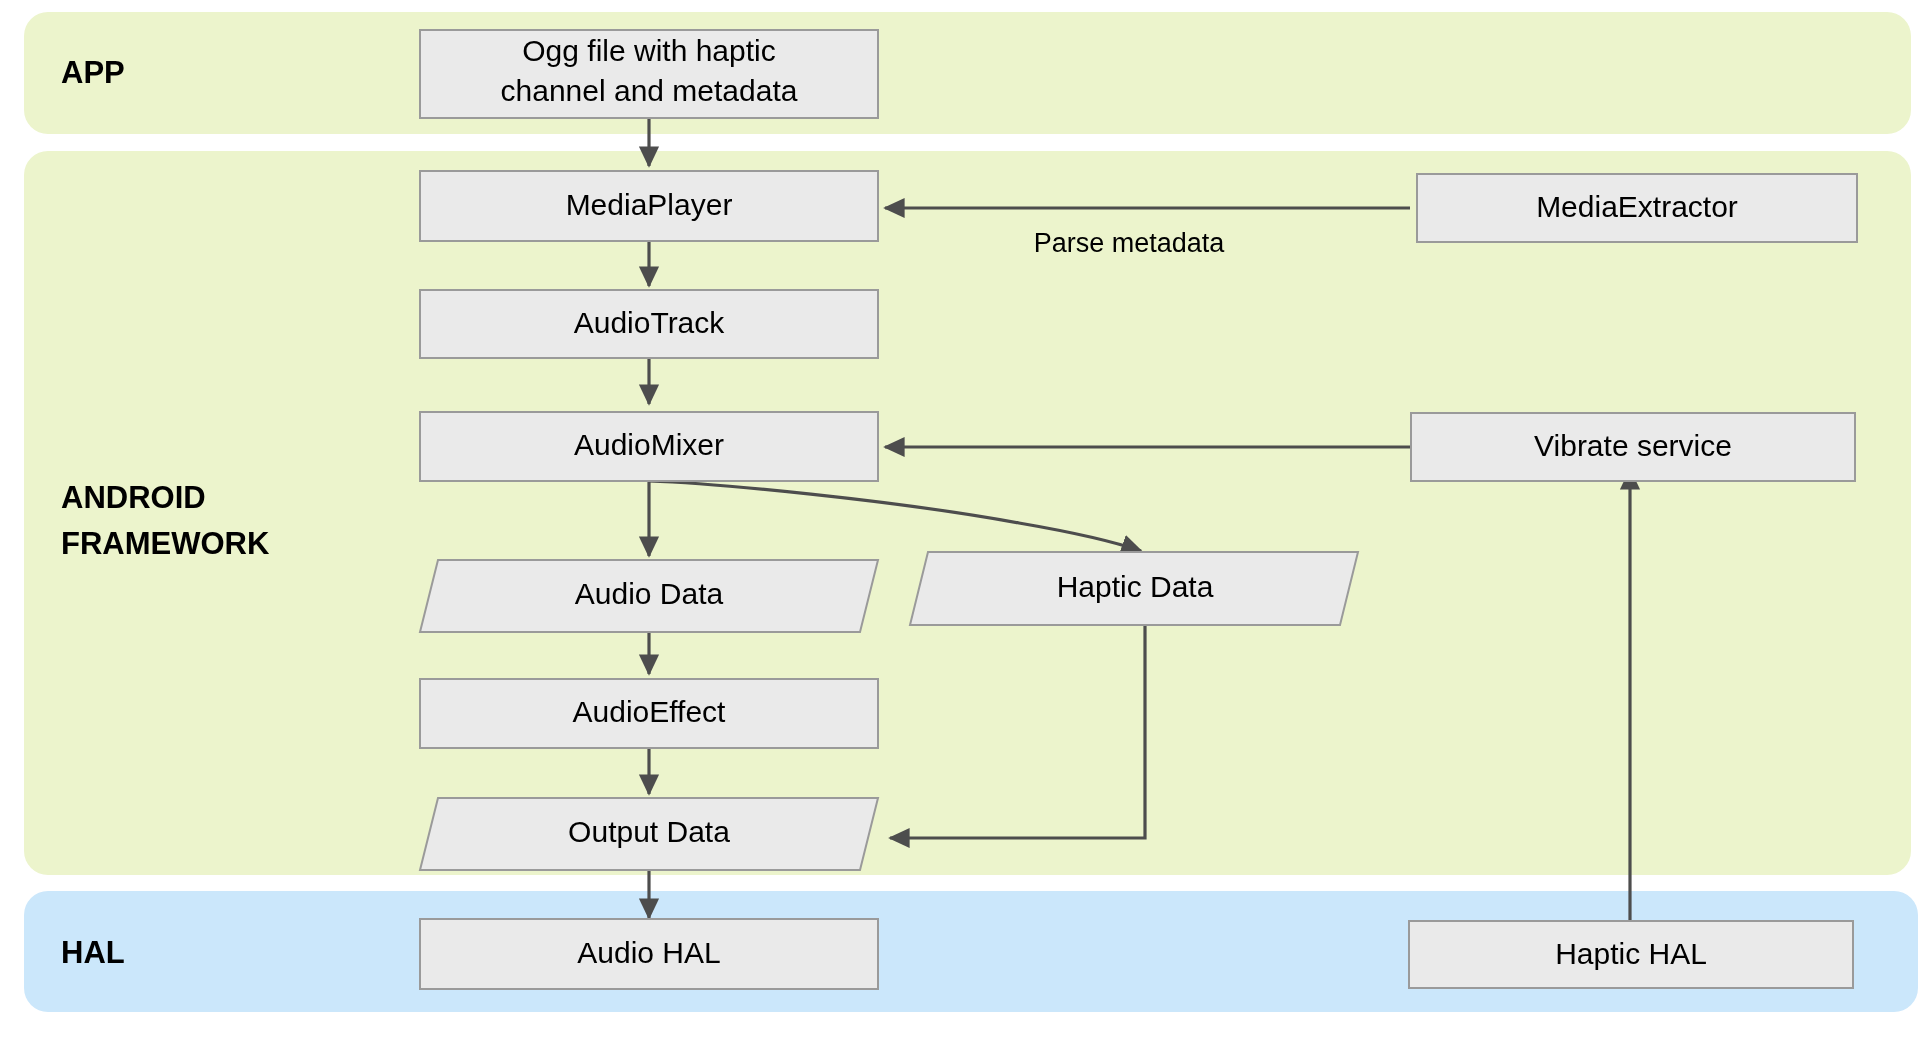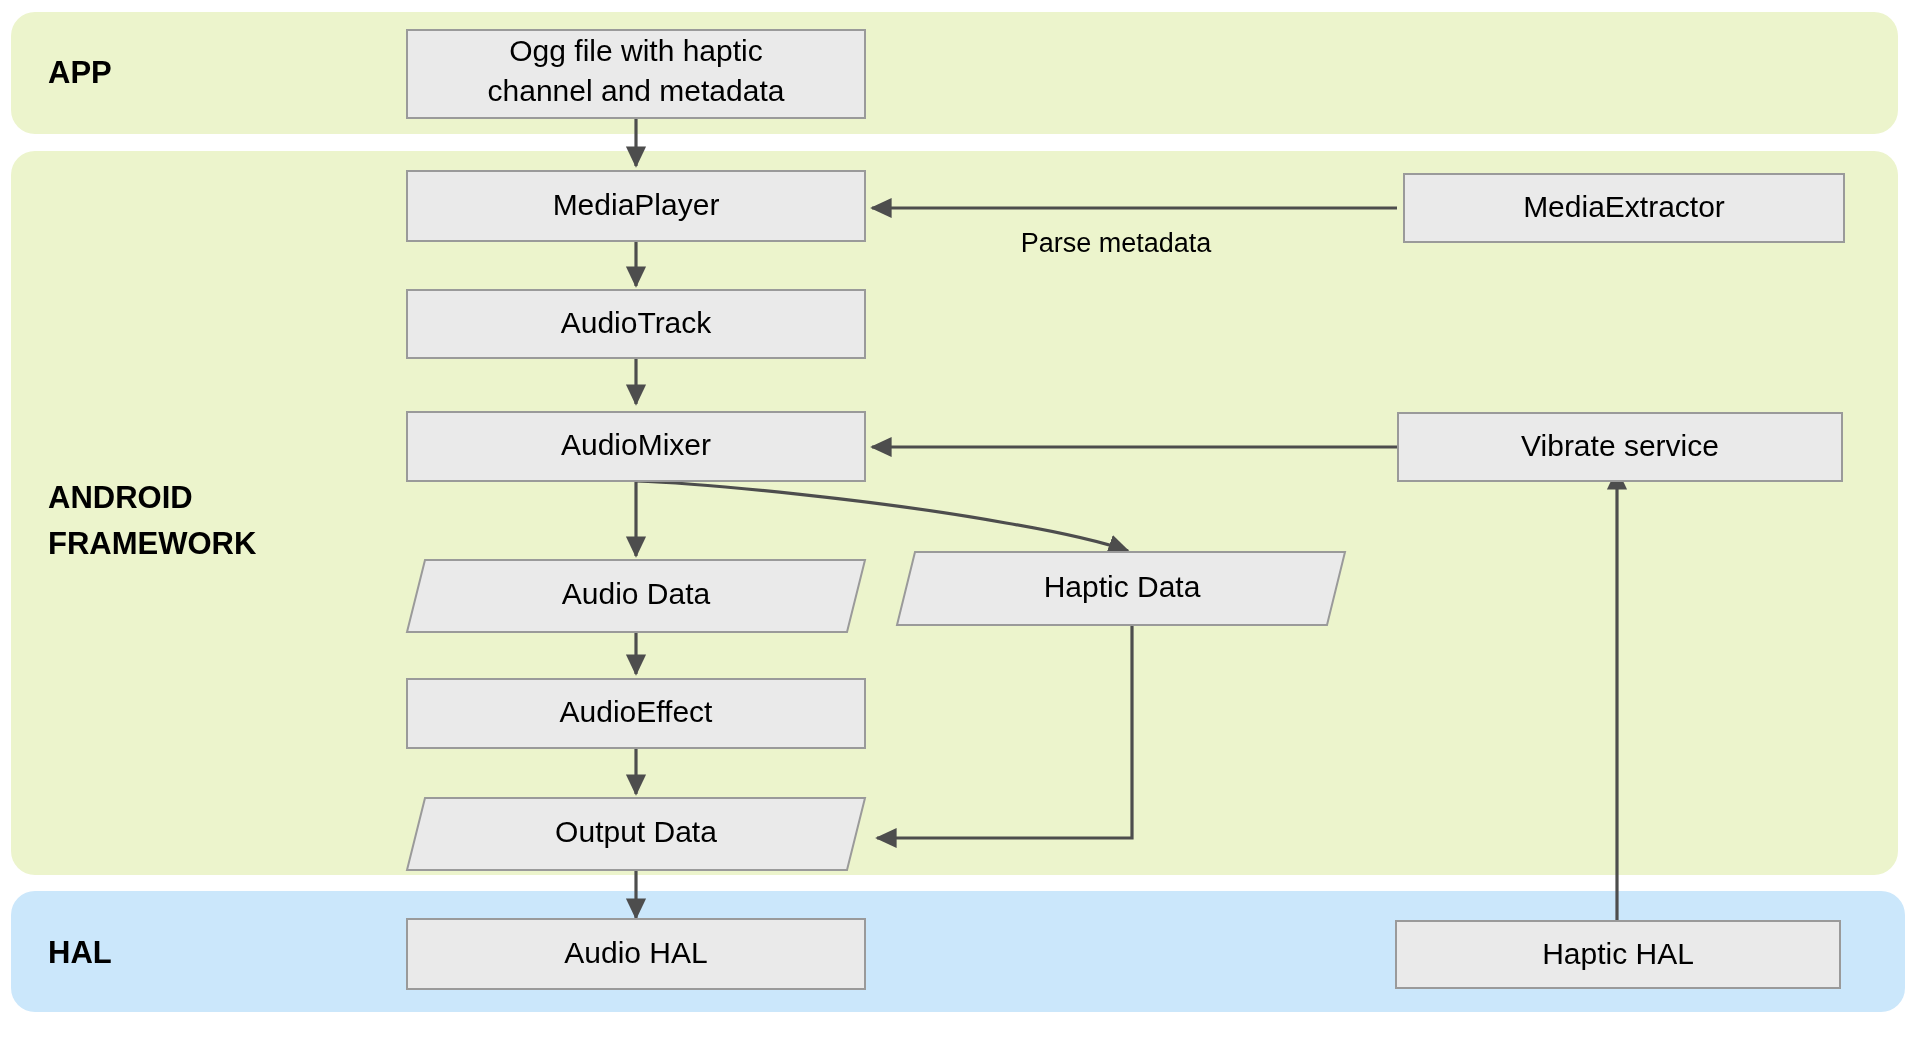--- a/index.html
+++ b/index.html
@@ -11,20 +11,21 @@
   body {
     width: 1918px;
     height: 1039px;
     overflow: hidden;
     font-family: "Liberation Sans", sans-serif;
   }
   #diagram-root {
     position: relative;
     width: 1898px;
     height: 1039px;
+    margin-left: 13px;
   }
   svg.diagram {
     display: block;
     width: 1918px;
     height: 1039px;
   }
   .band-rect {
     stroke: none;
   }
   .band-label {

